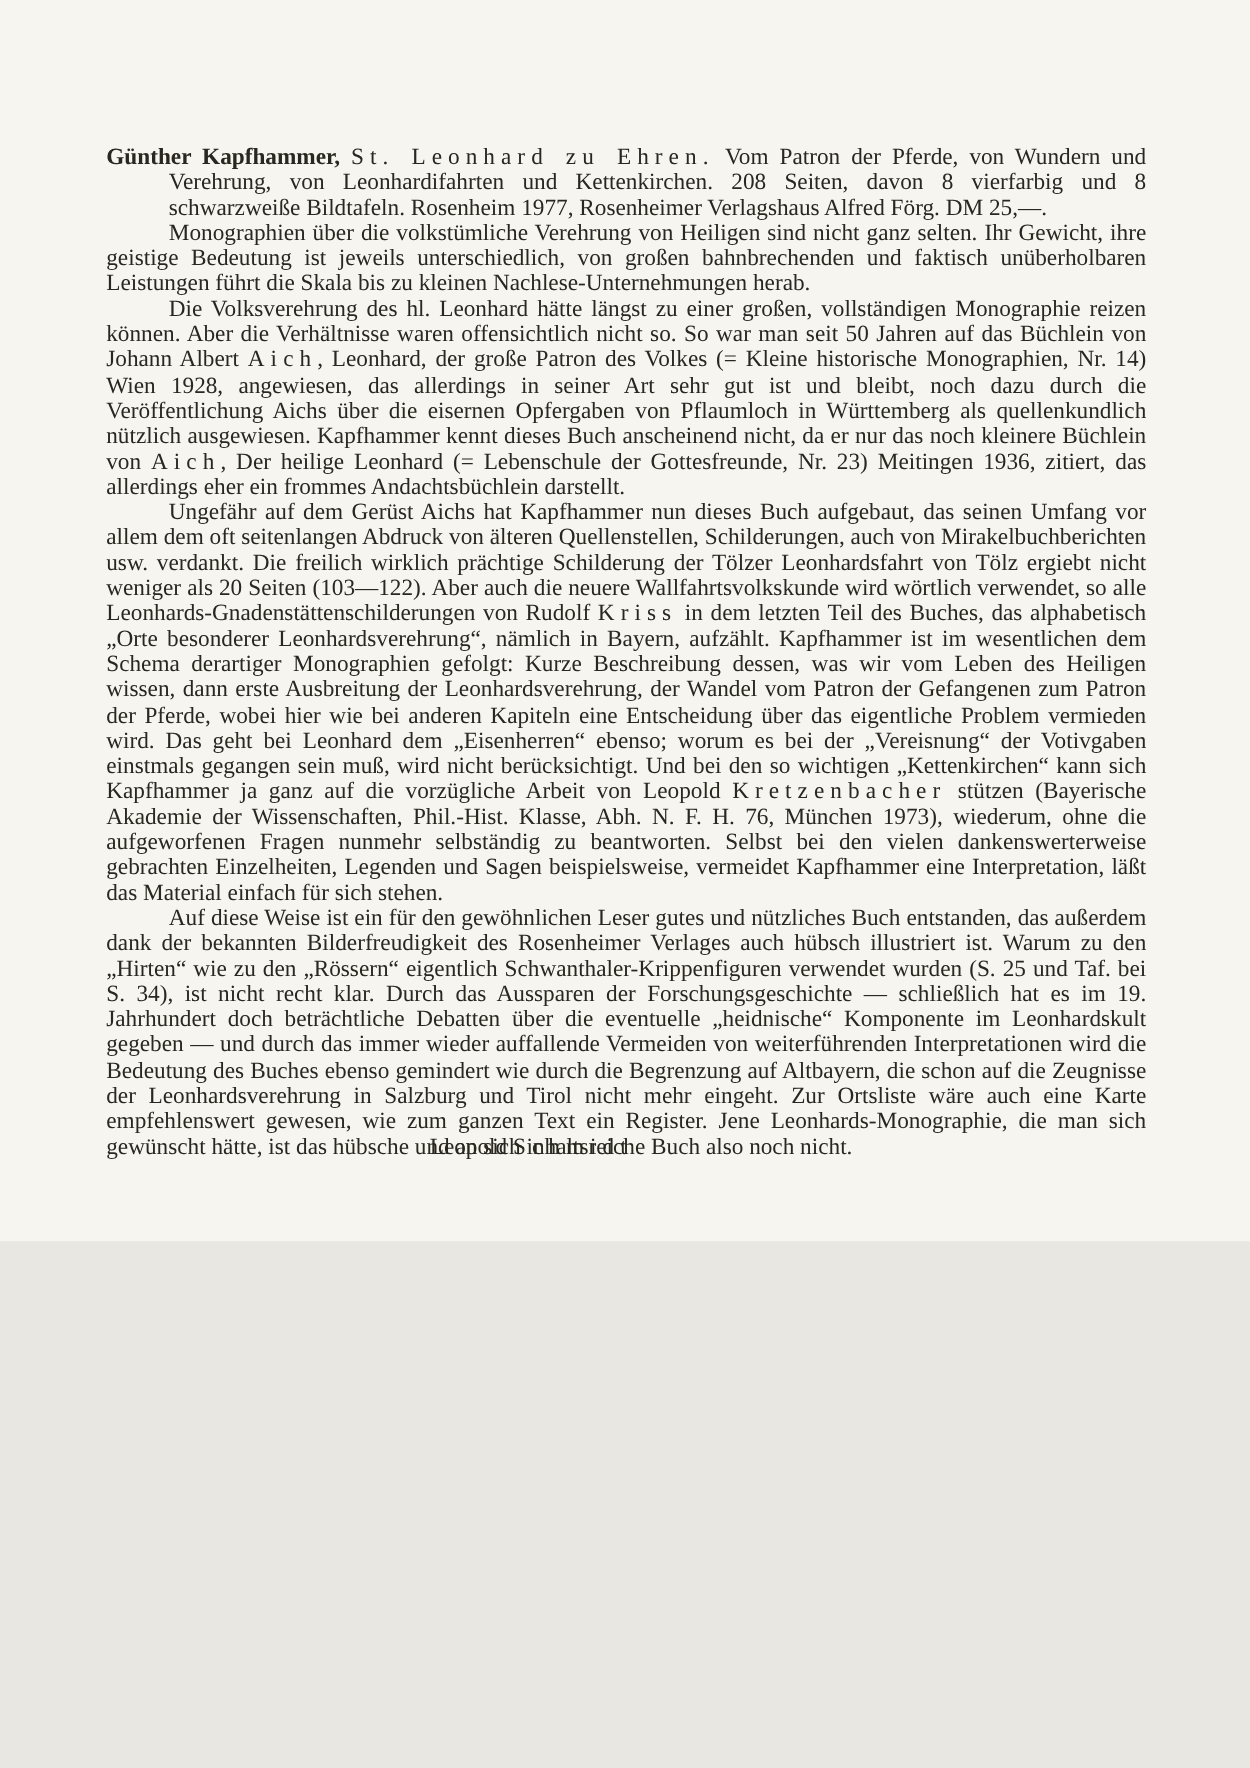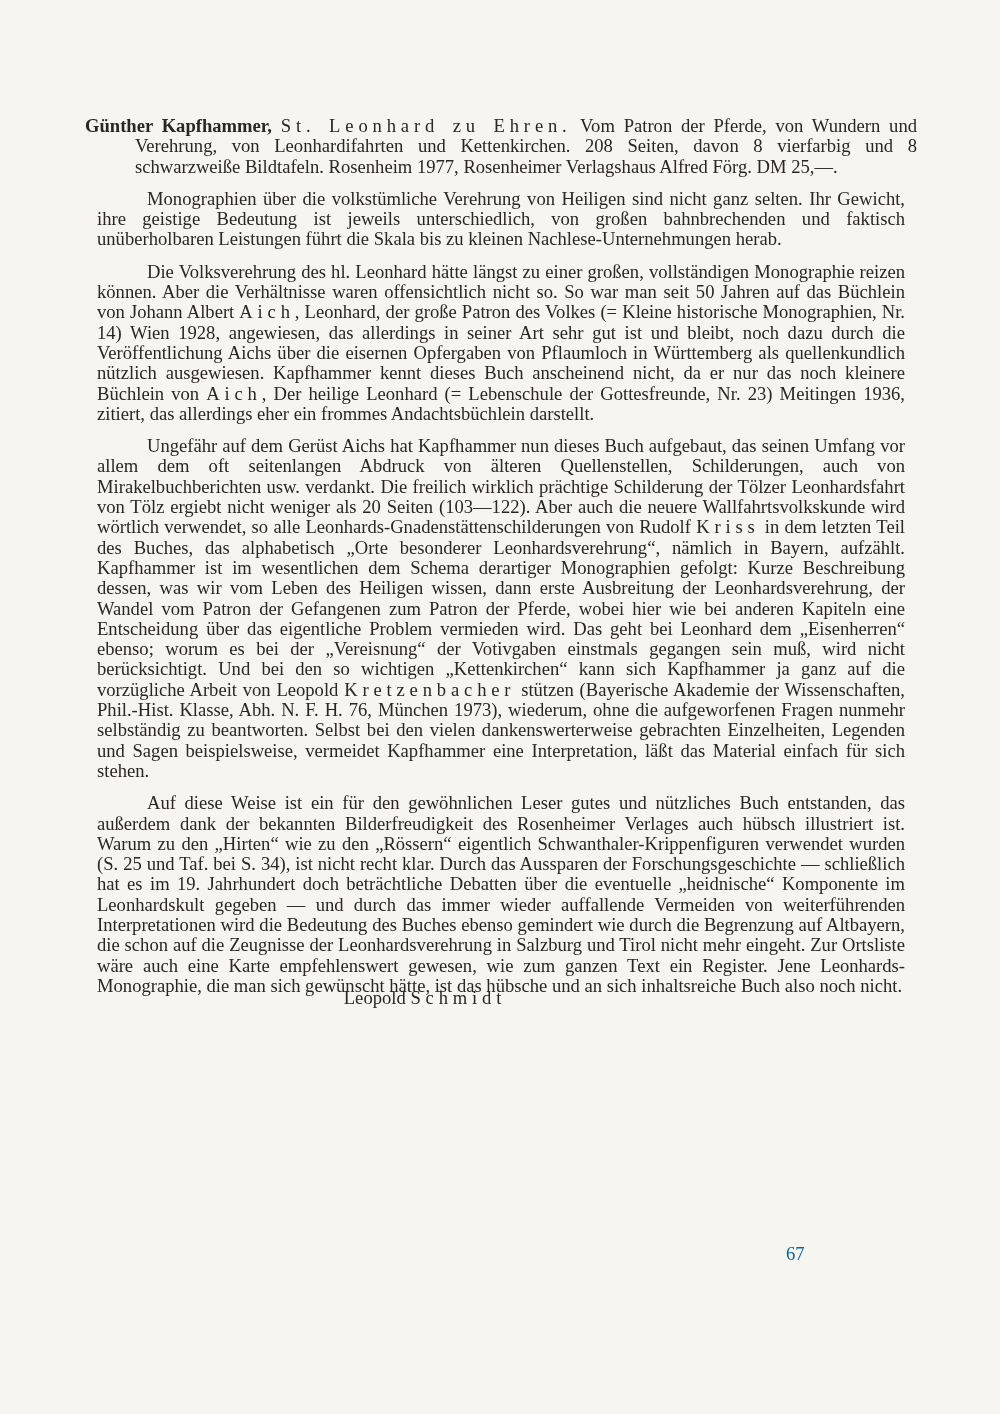--- a/index.html
+++ b/index.html
@@ -5,41 +5,41 @@
   html, body { margin: 0; padding: 0; }
   body {
     width: 1000px;
     height: 1414px;
     background: #e9e7e1;
     font-family: "Liberation Serif", "DejaVu Serif", serif;
   }
   .page {
     position: relative;
     width: 1000px;
-    height: 1414px;
+    height: 993px;
     background: #f7f5ef;
     color: #2a2721;
     overflow: hidden;
   }
   .text-block {
     position: absolute;
     left: 85px;
     top: 116px;
     width: 832px;
     font-size: 18.6px;
     line-height: 20.3px;
     text-align: justify;
   }
   .heading {
     margin: 0;
     padding-left: 50px;
     text-indent: -50px;
   }
   p.body-paragraph {
-    margin: 12px;
+    margin: 0;
     text-indent: 50px;
   }
   .seg-bold { font-weight: bold; }
   .seg-spaced { letter-spacing: 0.26em; }
   .seg-normal { letter-spacing: 0; }
   .signature-line {
     text-align: center;
     padding-right: 152px;
     margin-top: -20.3px;
   }

